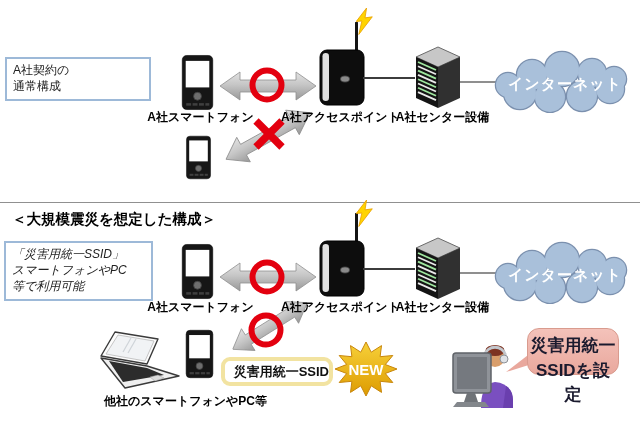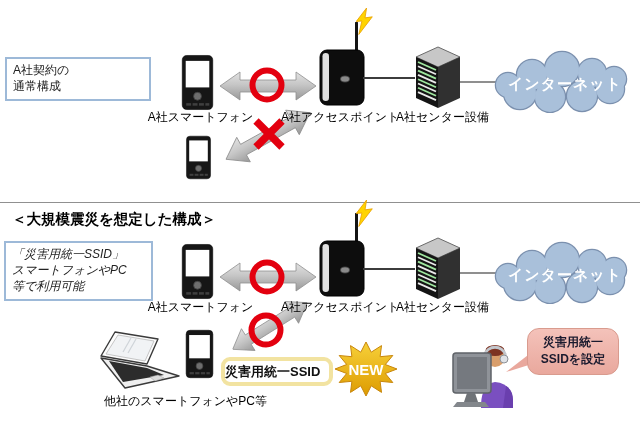--- a/index.html
+++ b/index.html
@@ -3,30 +3,30 @@
 <meta charset="utf-8">
 <style>
   html,body{margin:0;padding:0;background:#fff;}
   .stage{position:relative;width:640px;height:426px;background:#ffffff;
          font-family:"Liberation Sans",sans-serif;overflow:hidden;}
   .abs{position:absolute;}
   .heading{font-size:14.5px;font-weight:700;color:#000;white-space:nowrap;}
   .note{background:#fff;border:2px solid #9db9d8;border-radius:0;
         padding:4px 6px;font-size:12px;line-height:1.33;color:#222;}
   .note span{display:block;white-space:nowrap;}
-  .lbl{font-size:12px;font-weight:400;color:#000;text-align:center;white-space:nowrap;}
+  .lbl{font-size:12px;font-weight:700;color:#000;text-align:center;white-space:nowrap;}
   .hline{position:absolute;height:2px;background:#3c3c3c;}
   .hline.light{background:#8f8f8f;height:1.5px;}
   .divider{position:absolute;left:0;top:202px;width:640px;height:1px;background:#909090;}
   .ssid-badge{background:#fff;border:4px solid #f2e3a1;border-radius:9px;
-        font-size:13px;font-weight:700;color:#111;text-align:left;
+        font-size:13px;font-weight:700;color:#111;text-align:right;
         line-height:21px;width:104px;height:21px;}
   .bubble{background:linear-gradient(180deg,#f4c2ba 0%,#e9a89d 100%);
         border:1px solid #d99b8e;border-radius:12px;width:90px;height:40px;
-        padding-top:5px;text-align:center;font-size:12px;font-weight:700;
+        padding-top:5px;text-align:center;font-size:17px;font-weight:700;
         color:#1a1a2e;line-height:1.45;}
   .bubble span{display:block;}
   .rot29{transform:rotate(-29deg);}
   .rot32{transform:rotate(-32deg);}
   svg{display:block;}
 </style>
 </head>
 <body>
 
 <div class="stage">

